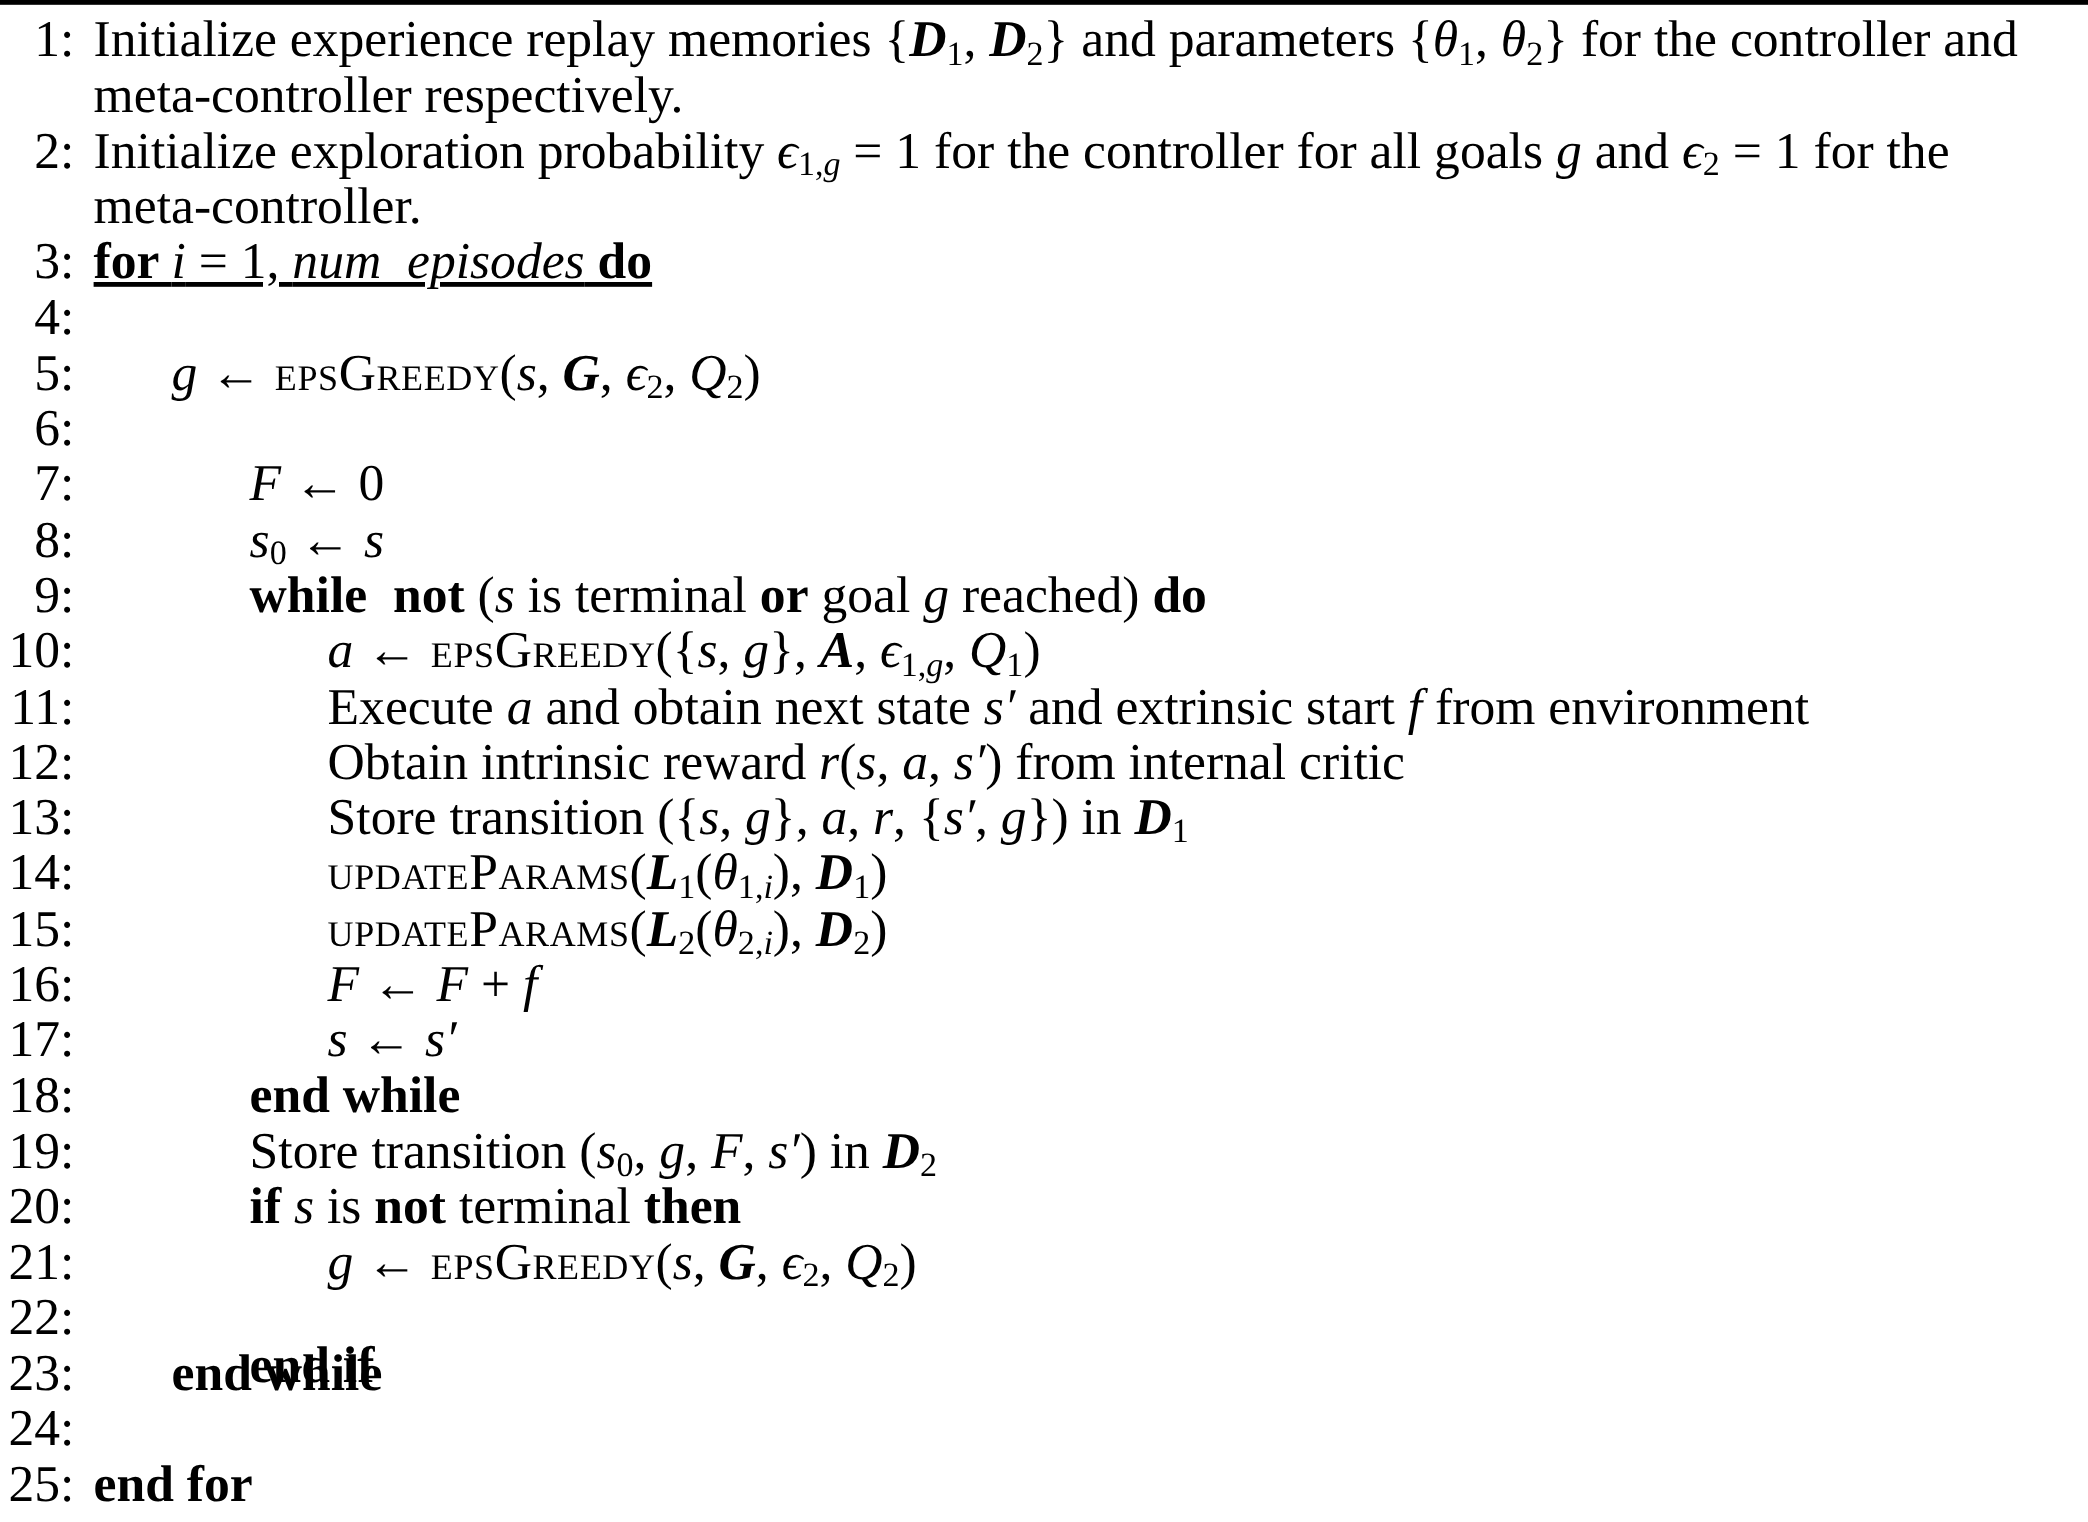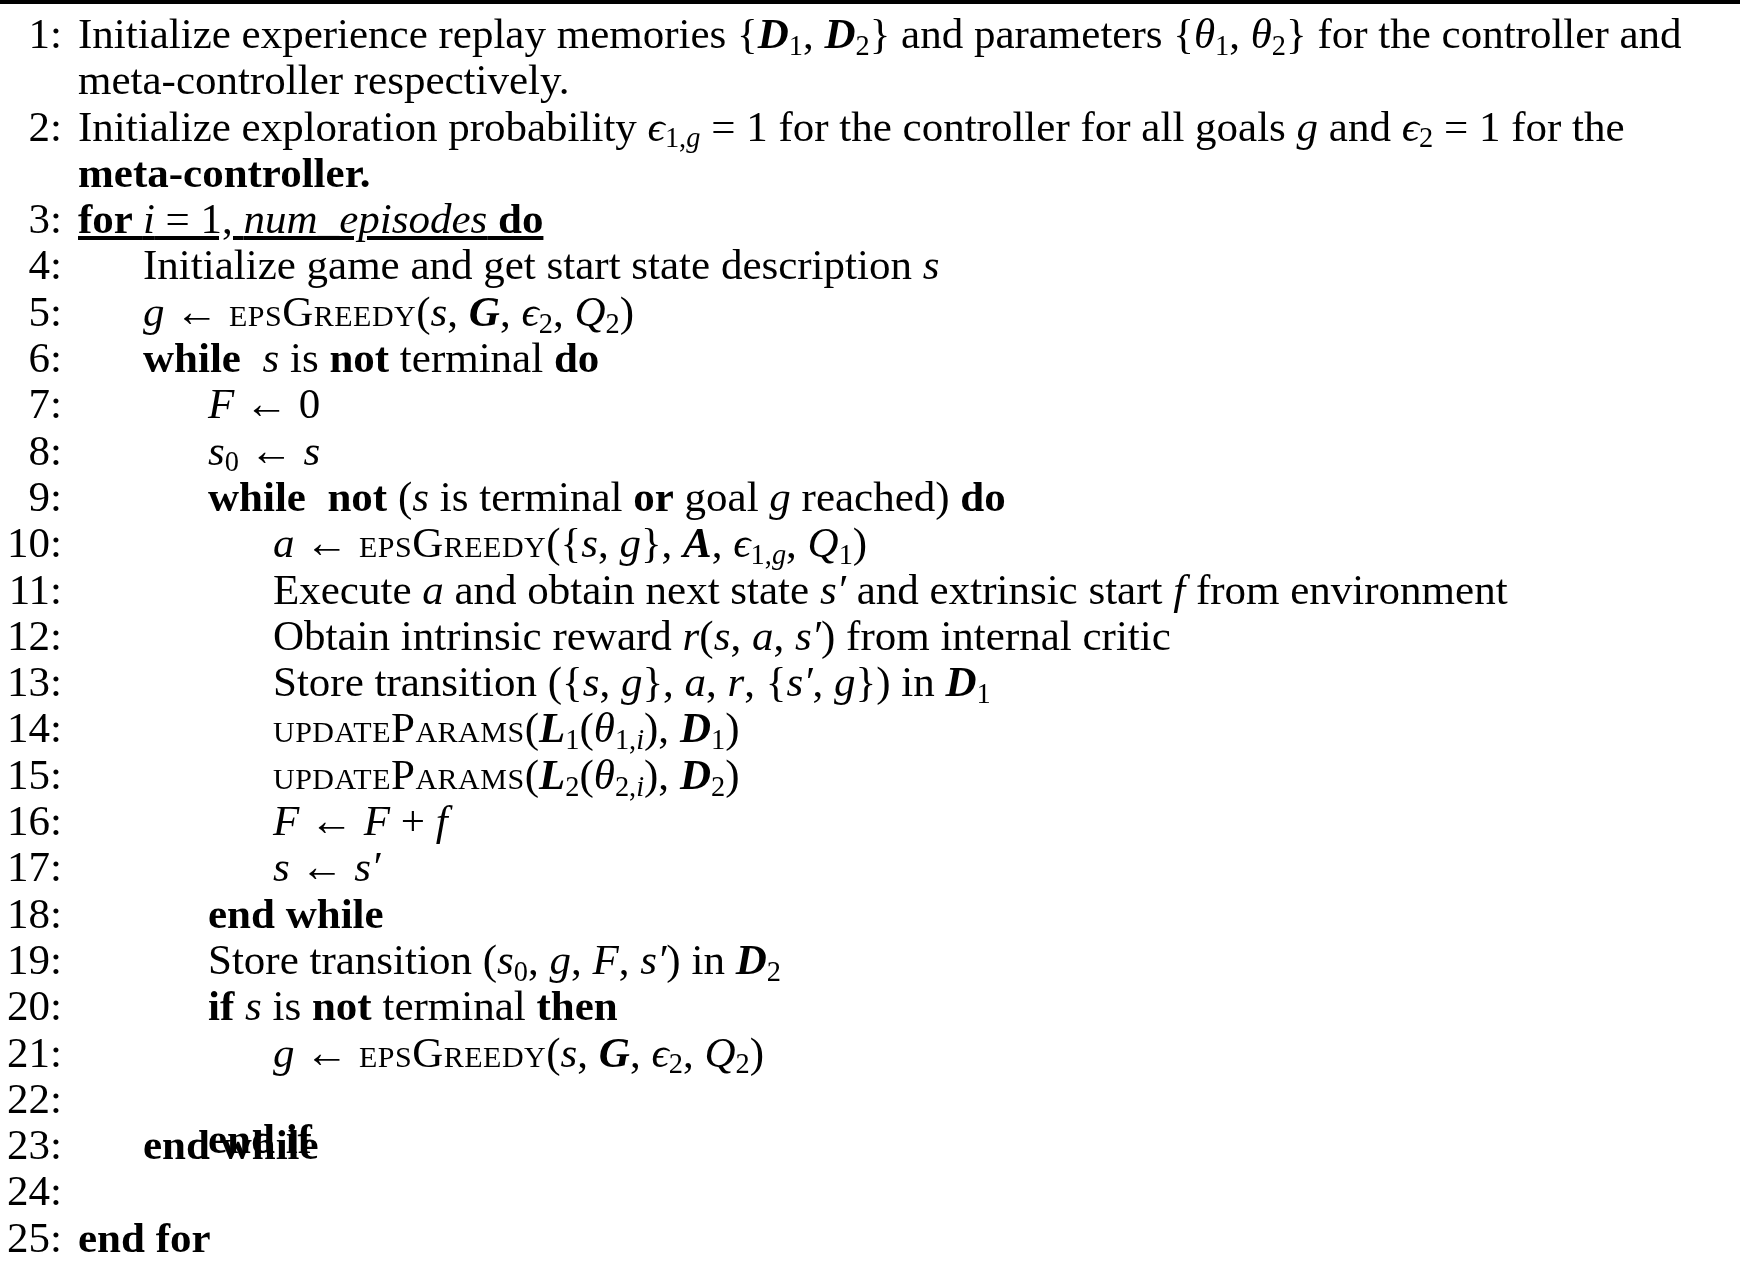--- a/index.html
+++ b/index.html
@@ -62,25 +62,25 @@
 </style>
 </head>
 <body>
 
 <div class="algo">
   <div class="toprule"></div>
   <div class="rows">
       <div class="row"><span class="num">1:</span><span class="content" style="padding-left: 16px;"><span class="seg t">Initialize experience replay memories {</span><span class="seg cal">D</span><span class="seg sub">1</span><span class="seg t">, </span><span class="seg cal">D</span><span class="seg sub">2</span><span class="seg t">} and parameters {</span><span class="seg v">θ</span><span class="seg sub">1</span><span class="seg t">, </span><span class="seg v">θ</span><span class="seg sub">2</span><span class="seg t">} for the controller and</span></span></div>
       <div class="row"><span class="num"></span><span class="content" style="padding-left: 16px;"><span class="seg t">meta-controller respectively.</span></span></div>
       <div class="row"><span class="num">2:</span><span class="content" style="padding-left: 16px;"><span class="seg t">Initialize exploration probability </span><span class="seg v">ϵ</span><span class="seg sub">1,</span><span class="seg subi">g</span><span class="seg t"> = 1 for the controller for all goals </span><span class="seg v">g</span><span class="seg t"> and </span><span class="seg v">ϵ</span><span class="seg sub">2</span><span class="seg t"> = 1 for the</span></span></div>
-      <div class="row"><span class="num"></span><span class="content" style="padding-left: 16px; font-weight: bold;"><span class="seg t">meta-controller.</span></span></div>
+      <div class="row"><span class="num"></span><span class="content" style="padding-left: 16px;"><span class="seg t">meta-controller.</span></span></div>
       <div class="row"><span class="num">3:</span><span class="content" style="padding-left: 16px; text-decoration: underline;"><span class="seg kw">for </span><span class="seg v">i</span><span class="seg t"> = 1, </span><span class="seg v">num_episodes</span><span class="seg kw"> do</span></span></div>
-      <div class="row"><span class="num">4:</span><span class="content" style="padding-left: 81px;"><span class="seg t">Initialize game and get start state description </span><span class="seg v">s</span></span></div>
+      <div class="row"><span class="num">4:</span></div>
       <div class="row"><span class="num">5:</span><span class="content" style="padding-left: 81px;"><span class="seg v">g</span><span class="seg t"> ← </span><span class="seg sc">epsGreedy</span><span class="seg t">(</span><span class="seg v">s</span><span class="seg t">, </span><span class="seg cal">G</span><span class="seg t">, </span><span class="seg v">ϵ</span><span class="seg sub">2</span><span class="seg t">, </span><span class="seg v">Q</span><span class="seg sub">2</span><span class="seg t">)</span></span></div>
-      <div class="row"><span class="num">6:</span><span class="content" style="padding-left: 81px;"><span class="seg kw">while</span><span class="seg t">  </span><span class="seg v">s</span><span class="seg t"> is </span><span class="seg kw">not</span><span class="seg t"> terminal </span><span class="seg kw">do</span></span></div>
+      <div class="row"><span class="num">6:</span></div>
       <div class="row"><span class="num">7:</span><span class="content" style="padding-left: 146px;"><span class="seg v">F</span><span class="seg t"> ← 0</span></span></div>
       <div class="row"><span class="num">8:</span><span class="content" style="padding-left: 146px;"><span class="seg v">s</span><span class="seg sub">0</span><span class="seg t"> ← </span><span class="seg v">s</span></span></div>
       <div class="row"><span class="num">9:</span><span class="content" style="padding-left: 146px;"><span class="seg kw">while</span><span class="seg t">  </span><span class="seg kw">not</span><span class="seg t"> (</span><span class="seg v">s</span><span class="seg t"> is terminal </span><span class="seg kw">or</span><span class="seg t"> goal </span><span class="seg v">g</span><span class="seg t"> reached) </span><span class="seg kw">do</span></span></div>
       <div class="row"><span class="num">10:</span><span class="content" style="padding-left: 211px;"><span class="seg v">a</span><span class="seg t"> ← </span><span class="seg sc">epsGreedy</span><span class="seg t">({</span><span class="seg v">s</span><span class="seg t">, </span><span class="seg v">g</span><span class="seg t">}, </span><span class="seg cal">A</span><span class="seg t">, </span><span class="seg v">ϵ</span><span class="seg sub">1,</span><span class="seg subi">g</span><span class="seg t">, </span><span class="seg v">Q</span><span class="seg sub">1</span><span class="seg t">)</span></span></div>
       <div class="row"><span class="num">11:</span><span class="content" style="padding-left: 211px;"><span class="seg t">Execute </span><span class="seg v">a</span><span class="seg t"> and obtain next state </span><span class="seg v">s′</span><span class="seg t"> and extrinsic start </span><span class="seg v">f</span><span class="seg t"> from environment</span></span></div>
       <div class="row"><span class="num">12:</span><span class="content" style="padding-left: 211px;"><span class="seg t">Obtain intrinsic reward </span><span class="seg v">r</span><span class="seg t">(</span><span class="seg v">s</span><span class="seg t">, </span><span class="seg v">a</span><span class="seg t">, </span><span class="seg v">s′</span><span class="seg t">) from internal critic</span></span></div>
       <div class="row"><span class="num">13:</span><span class="content" style="padding-left: 211px;"><span class="seg t">Store transition ({</span><span class="seg v">s</span><span class="seg t">, </span><span class="seg v">g</span><span class="seg t">}, </span><span class="seg v">a</span><span class="seg t">, </span><span class="seg v">r</span><span class="seg t">, {</span><span class="seg v">s′</span><span class="seg t">, </span><span class="seg v">g</span><span class="seg t">}) in </span><span class="seg cal">D</span><span class="seg sub">1</span></span></div>
       <div class="row"><span class="num">14:</span><span class="content" style="padding-left: 211px;"><span class="seg sc">updateParams</span><span class="seg t">(</span><span class="seg cal">L</span><span class="seg sub">1</span><span class="seg t">(</span><span class="seg v">θ</span><span class="seg sub">1,</span><span class="seg subi">i</span><span class="seg t">), </span><span class="seg cal">D</span><span class="seg sub">1</span><span class="seg t">)</span></span></div>
       <div class="row"><span class="num">15:</span><span class="content" style="padding-left: 211px;"><span class="seg sc">updateParams</span><span class="seg t">(</span><span class="seg cal">L</span><span class="seg sub">2</span><span class="seg t">(</span><span class="seg v">θ</span><span class="seg sub">2,</span><span class="seg subi">i</span><span class="seg t">), </span><span class="seg cal">D</span><span class="seg sub">2</span><span class="seg t">)</span></span></div>
       <div class="row"><span class="num">16:</span><span class="content" style="padding-left: 211px;"><span class="seg v">F</span><span class="seg t"> ← </span><span class="seg v">F</span><span class="seg t"> + </span><span class="seg v">f</span></span></div>

